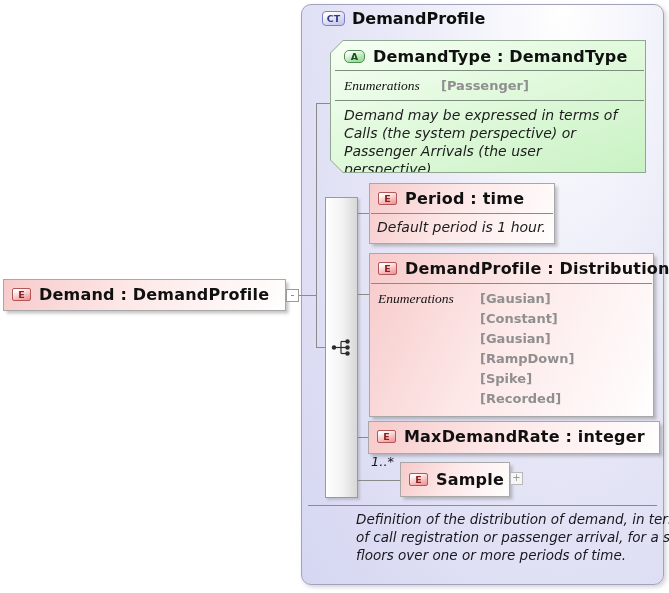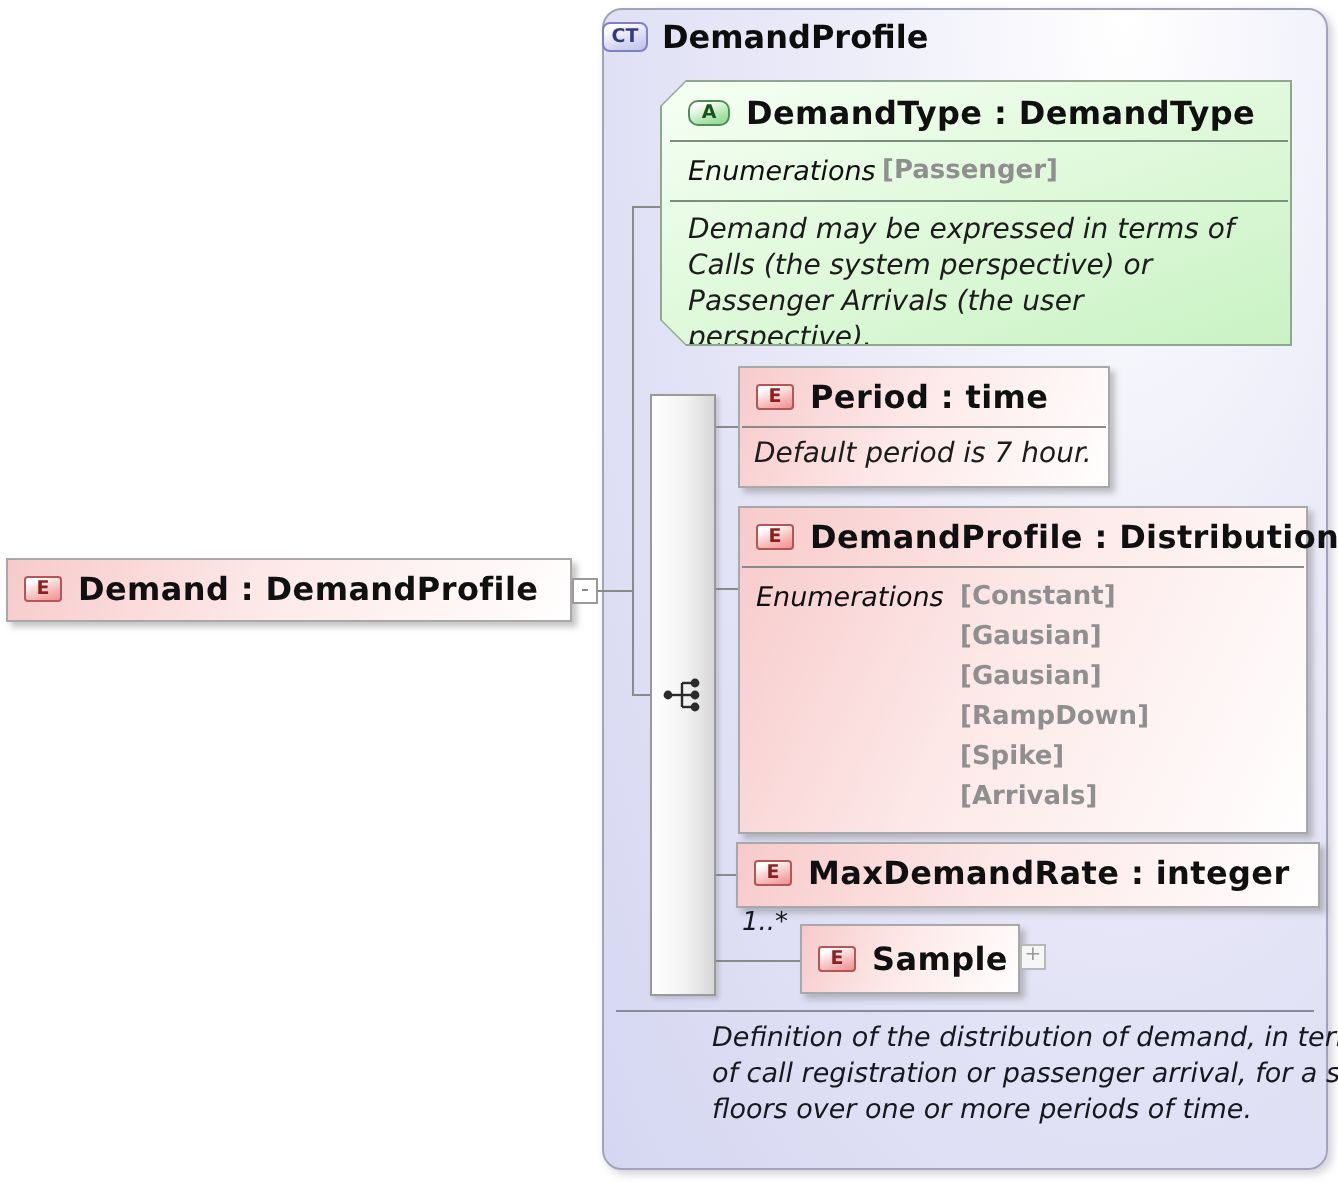--- a/index.html
+++ b/index.html
@@ -7,41 +7,41 @@
     position:relative;width:669px;height:593px;background:#ffffff;overflow:hidden;
     font-family:"DejaVu Sans","Liberation Sans",sans-serif;color:#111;
   }
   
   .ct-container{
     position:absolute;left:301px;top:4px;width:363px;height:581px;
     border:1px solid #a2a2bc;border-radius:10px;box-sizing:border-box;
     background:radial-gradient(ellipse at 72% 0%, #ffffff 0%, #e9e9f8 45%, #d5d6f1 100%);
     box-shadow:2px 2px 4px rgba(120,120,140,.35);
   }
-  .ct-header{position:absolute;left:301px;top:9px;display:flex;align-items:center;gap:7px;}
+  .ct-header{position:absolute;left:322px;top:9px;display:flex;align-items:center;gap:7px;}
   .ct-title{font-weight:bold;font-size:16px;color:#0d0d0d;}
   
   .badge{display:inline-flex;align-items:center;justify-content:center;
     font-size:9.5px;font-weight:bold;width:19px;height:13px;box-sizing:border-box;flex:none;}
   .badge-e{border:1px solid #b25656;background:linear-gradient(160deg,#ffffff 15%,#f6b2b2 70%,#ef9090 100%);
     color:#8c1f1f;border-radius:2px;}
   .badge-a{border:1px solid #4f8f55;background:linear-gradient(160deg,#ffffff 15%,#a9e3a9 70%,#8ed88e 100%);
     color:#1c521c;border-radius:5px;width:21px;}
   .badge-ct{border:1px solid #8080c0;background:linear-gradient(160deg,#ffffff 15%,#d3d3f2 70%,#c2c2ec 100%);
     color:#333a85;border-radius:4px;width:23px;height:15px;}
   
   .el-box{position:absolute;border:1px solid #a8a8a8;box-sizing:border-box;
     background:linear-gradient(115deg,#f7caca 0%,#fde8e8 45%,#fffefe 100%);
     box-shadow:2.5px 2.5px 3px rgba(110,110,110,.4);}
   .el-header{display:flex;align-items:center;gap:8px;padding:5px 8px;}
   .el-title{font-weight:bold;font-size:16px;color:#101010;white-space:nowrap;letter-spacing:.2px;}
   .sep{height:0;border-top:1px solid #8a8a8a;margin:0 1px;}
   .desc{font-style:italic;font-size:14px;color:#1c1c1c;padding:4px 7px;line-height:18px;}
   .enum-section{display:flex;padding:5px 8px 4px 8px;}
-  .enum-label{font-style:italic;font-size:13.5px;color:#101010;width:102px;flex:none;line-height:20px;}
+  .enum-label{font-style:italic;font-size:13.5px;color:#101010;width:102px;flex:none;line-height:20px;font-family:Liberation Serif, serif;}
   .enum-values{font-weight:bold;font-size:13px;color:#8f8f8f;line-height:20px;}
   
   .attr-outer{position:absolute;left:330px;top:40px;width:316px;height:133px;
     background:#8fa78f;
     clip-path:polygon(13px 0, 100% 0, 100% 100%, 13px 100%, 0 calc(100% - 13px), 0 13px);
     filter:drop-shadow(2px 2px 2px rgba(90,100,90,.45));}
   .attr-inner{position:absolute;inset:1px;
     background:linear-gradient(160deg,#f6fff4 0%,#ddf8d8 55%,#c9f2c4 100%);
     clip-path:polygon(12px 0, 100% 0, 100% 100%, 12px 100%, 0 calc(100% - 12px), 0 12px);}
   .attr-header{display:flex;align-items:center;gap:8px;padding:6px 6px 4px 13px;}
@@ -128,38 +128,38 @@
       <div class="desc" style="width:300px;box-sizing:border-box;">Demand may be expressed in terms of Calls (the system perspective) or Passenger Arrivals (the user perspective).</div>
     </div>
   </div>
 
   <div class="el-box" style="left:369px;top:183px;width:186px;height:61px;">
     <div class="el-header">
       <span class="badge badge-e">E</span>
       <span class="el-title">Period : time</span>
     </div>
     <div class="sep"></div>
-    <div class="desc">Default period is 7 hour.</div>
+    <div class="desc">Default period is 1 hour.</div>
   </div>
 
   <div class="el-box" style="left:369px;top:253px;width:285px;height:164px;">
     <div class="el-header">
       <span class="badge badge-e">E</span>
       <span class="el-title">DemandProfile : Distribution</span>
     </div>
     <div class="sep"></div>
     <div class="enum-section">
       <span class="enum-label">Enumerations</span>
       <span class="enum-values">
+        <div>[Gausian]</div>
         <div>[Constant]</div>
-        <div>[Gausian]</div>
         <div>[Gausian]</div>
         <div>[RampDown]</div>
         <div>[Spike]</div>
-        <div>[Arrivals]</div>
+        <div>[Recorded]</div>
       </span>
     </div>
   </div>
 
   <div class="el-box" style="left:368px;top:421px;width:292px;height:33px;">
     <div class="el-header">
       <span class="badge badge-e">E</span>
       <span class="el-title">MaxDemandRate : integer</span>
     </div>
   </div>

